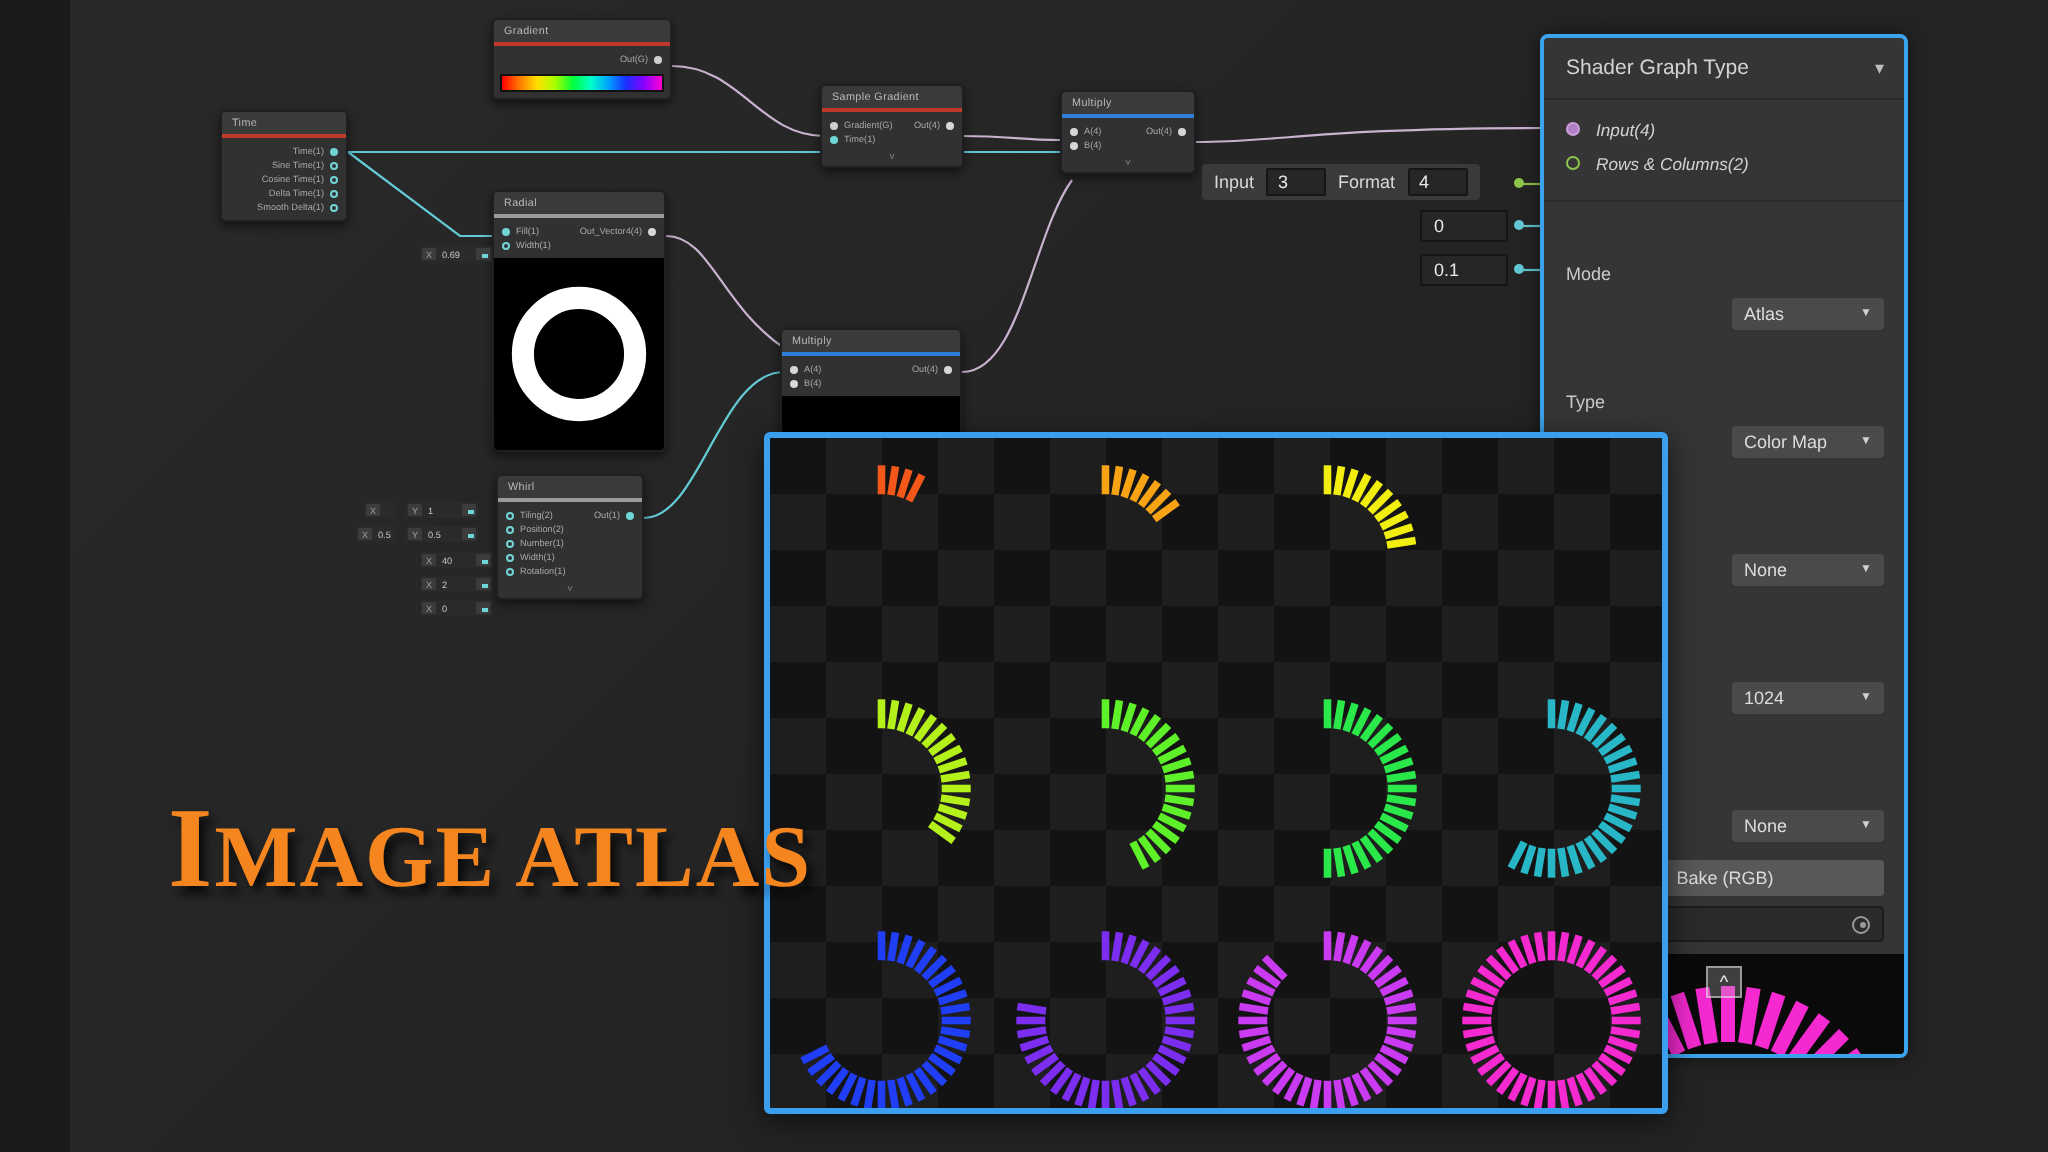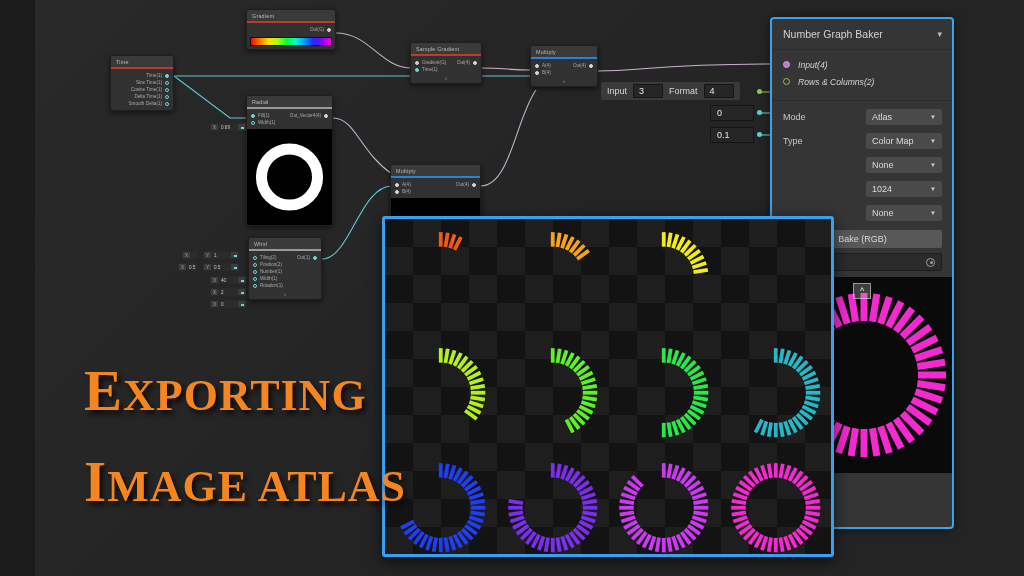--- a/index.html
+++ b/index.html
@@ -159,21 +159,21 @@
   .insp-sep { height: 1px; background: #2b2b2b; margin: 2px 0 0 0; }
   .insp-row {
     display: flex; align-items: center; justify-content: space-between;
     padding: 4px 10px 4px 11px;
     color: #c9c9c9; font-size: 9px; gap: 14px;
   }
   .dd {
     background: #4a4a4a; border-radius: 2px;
     color: #dcdcdc; font-size: 9px;
     padding: 3px 6px; width: 76px;
-    display: flex; align-items: center; justify-content: space-between;
+    display: flex; align-items: center; justify-content: space-between; margin-top: 40px;
   }
   .dd .caret { font-size: 6px; color: #cfcfcf; }
   .insp-btn {
     margin: 5px 10px 0 11px;
     background: #585858; border-radius: 2px;
     color: #dadada; font-size: 9px;
     padding: 4px 8px; text-align: center;
   }
   .objfield {
     margin: 5px 10px 0 11px;
@@ -522,21 +522,21 @@
   <div class="wire-dot" style="left:757px;top:89px;background:#8ec64c;"></div>
 
   <div class="num-input" style="left:710px;top:105px;">0</div>
   <div class="wire-dot" style="left:757px;top:110px;background:#63c9d4;"></div>
 
   <div class="num-input" style="left:710px;top:127px;">0.1</div>
   <div class="wire-dot" style="left:757px;top:132px;background:#63c9d4;"></div>
 
   <div class="inspector">
     <div class="insp-header">
-      <span>Number Graph Baker</span>
+      <span>Shader Graph Type</span>
       <span class="chev">▾</span>
     </div>
 
     <div class="insp-ports">
       <div class="insp-port">
         <span class="ring violet"></span>
         <span>Input(4)</span>
       </div>
       <div class="insp-port">
         <span class="ring green"></span>
@@ -895,21 +895,18 @@
             <line x1="30.91" y1="30.91" x2="21.72" y2="21.72" stroke="#f42ad0" stroke-width="3.4" stroke-linecap="butt"></line>
             <line x1="34.13" y1="28.16" x2="26.49" y2="17.64" stroke="#f42ad0" stroke-width="3.4" stroke-linecap="butt"></line>
             <line x1="37.74" y1="25.94" x2="31.84" y2="14.36" stroke="#f42ad0" stroke-width="3.4" stroke-linecap="butt"></line>
             <line x1="41.66" y1="24.32" x2="37.64" y2="11.96" stroke="#f42ad0" stroke-width="3.4" stroke-linecap="butt"></line>
             <line x1="45.78" y1="23.33" x2="43.74" y2="10.49" stroke="#f42ad0" stroke-width="3.4" stroke-linecap="butt"></line>
           </svg></div>
     </div>
   </div>
 
   <div class="title-wrap">
-    <div class="title-line tl1">
-      <span class="cap">E</span><span>XPORTING</span>
-    </div>
     <div class="title-line tl2">
       <span class="cap">I</span><span>MAGE ATLAS</span>
     </div>
   </div>
 
 </div>
 
 </body></html>

